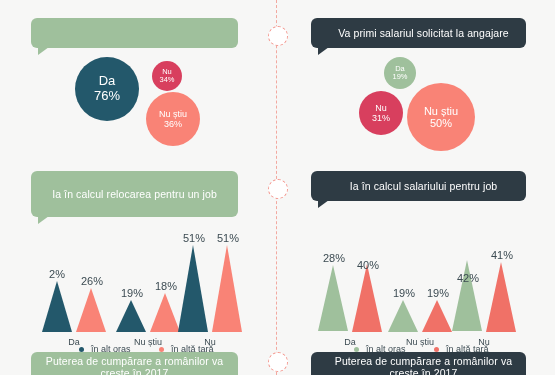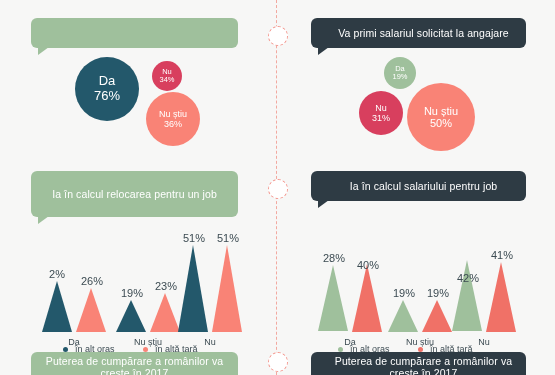--- a/index.html
+++ b/index.html
@@ -75,21 +75,21 @@
     border-left-color:transparent;border-right-color:transparent;
     border-bottom-style:solid;
   }
   .trilabel{
     position:absolute;font-size:11px;color:#3c4b52;white-space:nowrap;
   }
   .catlabel{
     position:absolute;font-size:9px;color:#3c4b52;white-space:nowrap;
     text-align:center;
   }
-  .legend{position:absolute;display:flex;align-items:center;gap:7px;}
+  .legend{position:absolute;display:flex;align-items:center;gap:7px;margin-left:16px;}
   .legend .dot{width:5px;height:5px;border-radius:50%;display:inline-block;}
   .legend .txt{font-size:9px;color:#3c4b52;white-space:nowrap;}
 </style>
 </head>
 <body>
 
 <div class="canvas">
 
   <div class="timeline-line"></div>
   <div class="timeline-dot d1"></div>
@@ -142,21 +142,21 @@
 
   <div class="trichart" id="chart-ml" style="left: 0px; top: 200px; width: 278px; height: 175px;">
       <div class="tri" style="left: 42px; top: 80.7273px; border-left-width: 15px; border-right-width: 15px; border-bottom-width: 51.2727px; border-bottom-color: rgb(35, 88, 107);"></div>
       <div class="trilabel" style="left: 47px; top: 67.7273px; width: 20px; text-align: center;">2%</div>
       <div class="tri" style="left: 76px; top: 87.5636px; border-left-width: 15px; border-right-width: 15px; border-bottom-width: 44.4364px; border-bottom-color: rgb(249, 131, 118);"></div>
       <div class="trilabel" style="left: 81px; top: 74.5636px; width: 20px; text-align: right;">26%</div>
       <div class="catlabel" style="left: 46px; top: 137px; width: 56px;">Da</div>
       <div class="tri" style="left: 116px; top: 99.5273px; border-left-width: 15px; border-right-width: 15px; border-bottom-width: 32.4727px; border-bottom-color: rgb(35, 88, 107);"></div>
       <div class="trilabel" style="left: 121px; top: 86.5273px; width: 20px; text-align: center;">19%</div>
       <div class="tri" style="left: 150px; top: 92.6909px; border-left-width: 15px; border-right-width: 15px; border-bottom-width: 39.3091px; border-bottom-color: rgb(249, 131, 118);"></div>
-      <div class="trilabel" style="left: 155px; top: 79.6909px; width: 20px; text-align: center;">23%</div>
+      <div class="trilabel" style="left: 155px; top: 79.6909px; width: 20px; text-align: center;">18%</div>
       <div class="catlabel" style="left: 120px; top: 137px; width: 56px;">Nu știu</div>
       <div class="tri" style="left: 178px; top: 44.8364px; border-left-width: 15px; border-right-width: 15px; border-bottom-width: 87.1636px; border-bottom-color: rgb(35, 88, 107);"></div>
       <div class="trilabel" style="left: 183px; top: 31.8364px; width: 20px; text-align: center;">51%</div>
       <div class="tri" style="left: 212px; top: 44.8364px; border-left-width: 15px; border-right-width: 15px; border-bottom-width: 87.1636px; border-bottom-color: rgb(249, 131, 118);"></div>
       <div class="trilabel" style="left: 217px; top: 31.8364px; width: 20px; text-align: center;">51%</div>
       <div class="catlabel" style="left: 182px; top: 137px; width: 56px;">Nu</div>
       <div class="legend" style="left: 63px; top: 144px;">
         <span class="dot" style="background: rgb(35, 88, 107);"></span>
         <span class="txt">în alt oraș</span>
       </div>

